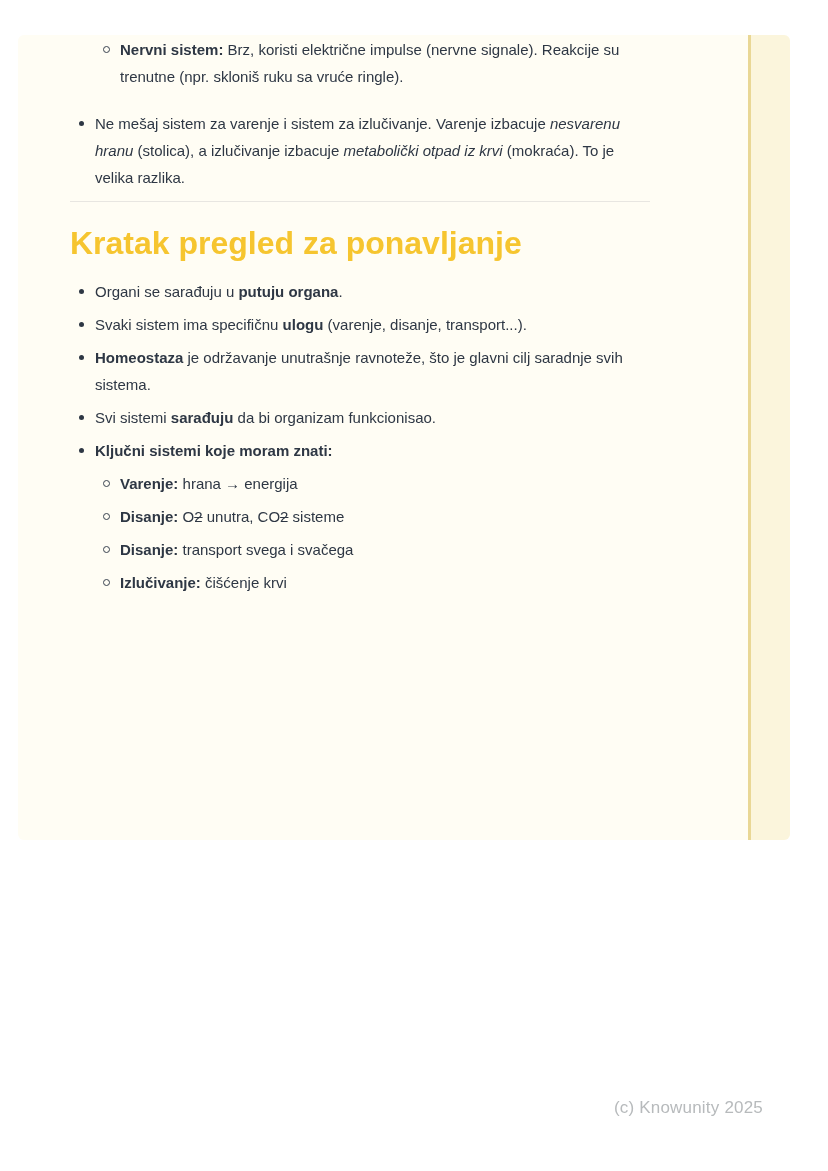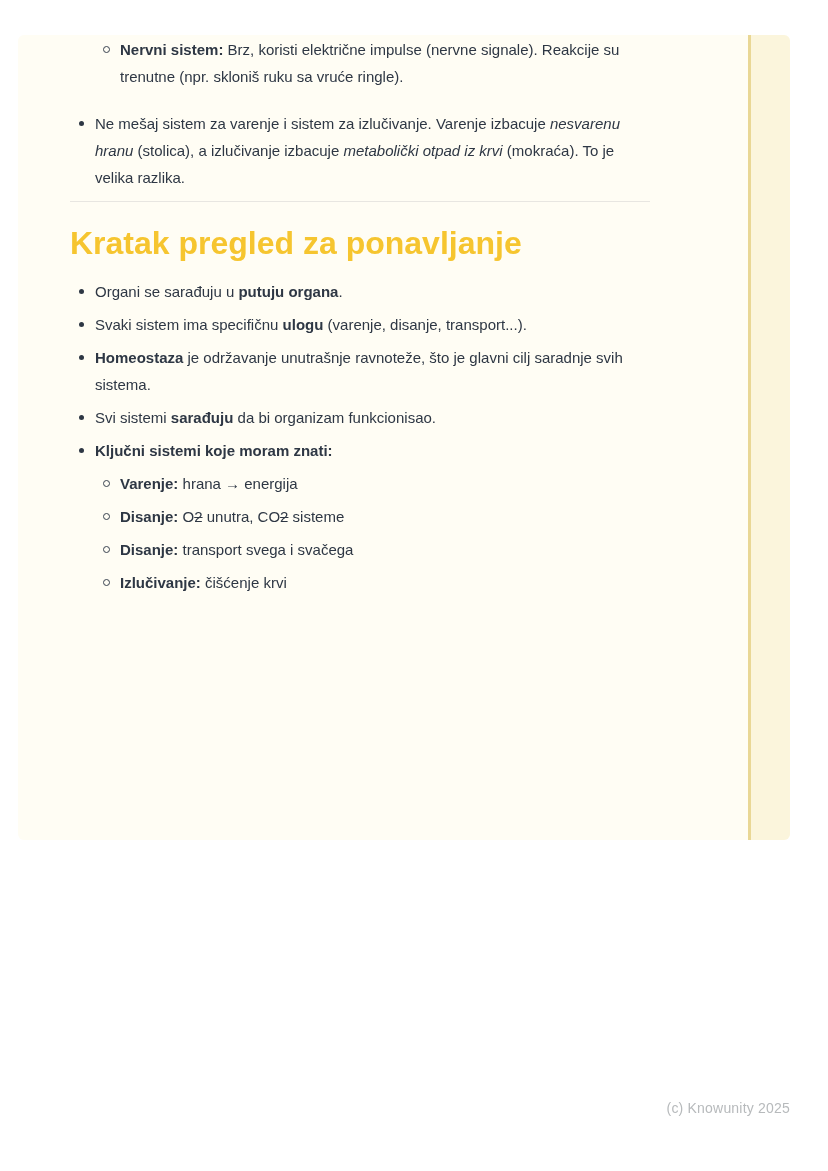--- a/index.html
+++ b/index.html
@@ -45,22 +45,22 @@
   .s-i{font-style:italic;}
   .s-k{text-decoration:line-through;}
   hr.divider{
     margin:6px 0 0 0;border:none;border-top:1.5px solid #e8e6e1;
   }
   h2.section-heading{
     margin:26px 0 20px 0;
     font-size:32px;line-height:30px;font-weight:700;
   }
   .footer{
-    position:absolute;top:1101px;right:38px;
-    font-size:14px;line-height:14px;letter-spacing:0.2px;
+    position:absolute;top:1101px;right:65px;
+    font-size:17px;line-height:14px;letter-spacing:0.2px;
   }
 </style>
 </head>
 <body>
 
 <div class="viewport" style="color: rgb(46, 55, 68);">
 
   <div class="card" style="background: rgb(255, 253, 244);">
     <div class="card-stripe" style="background: rgb(251, 245, 220); border-left-color: rgb(233, 215, 149);"></div>
   </div>

